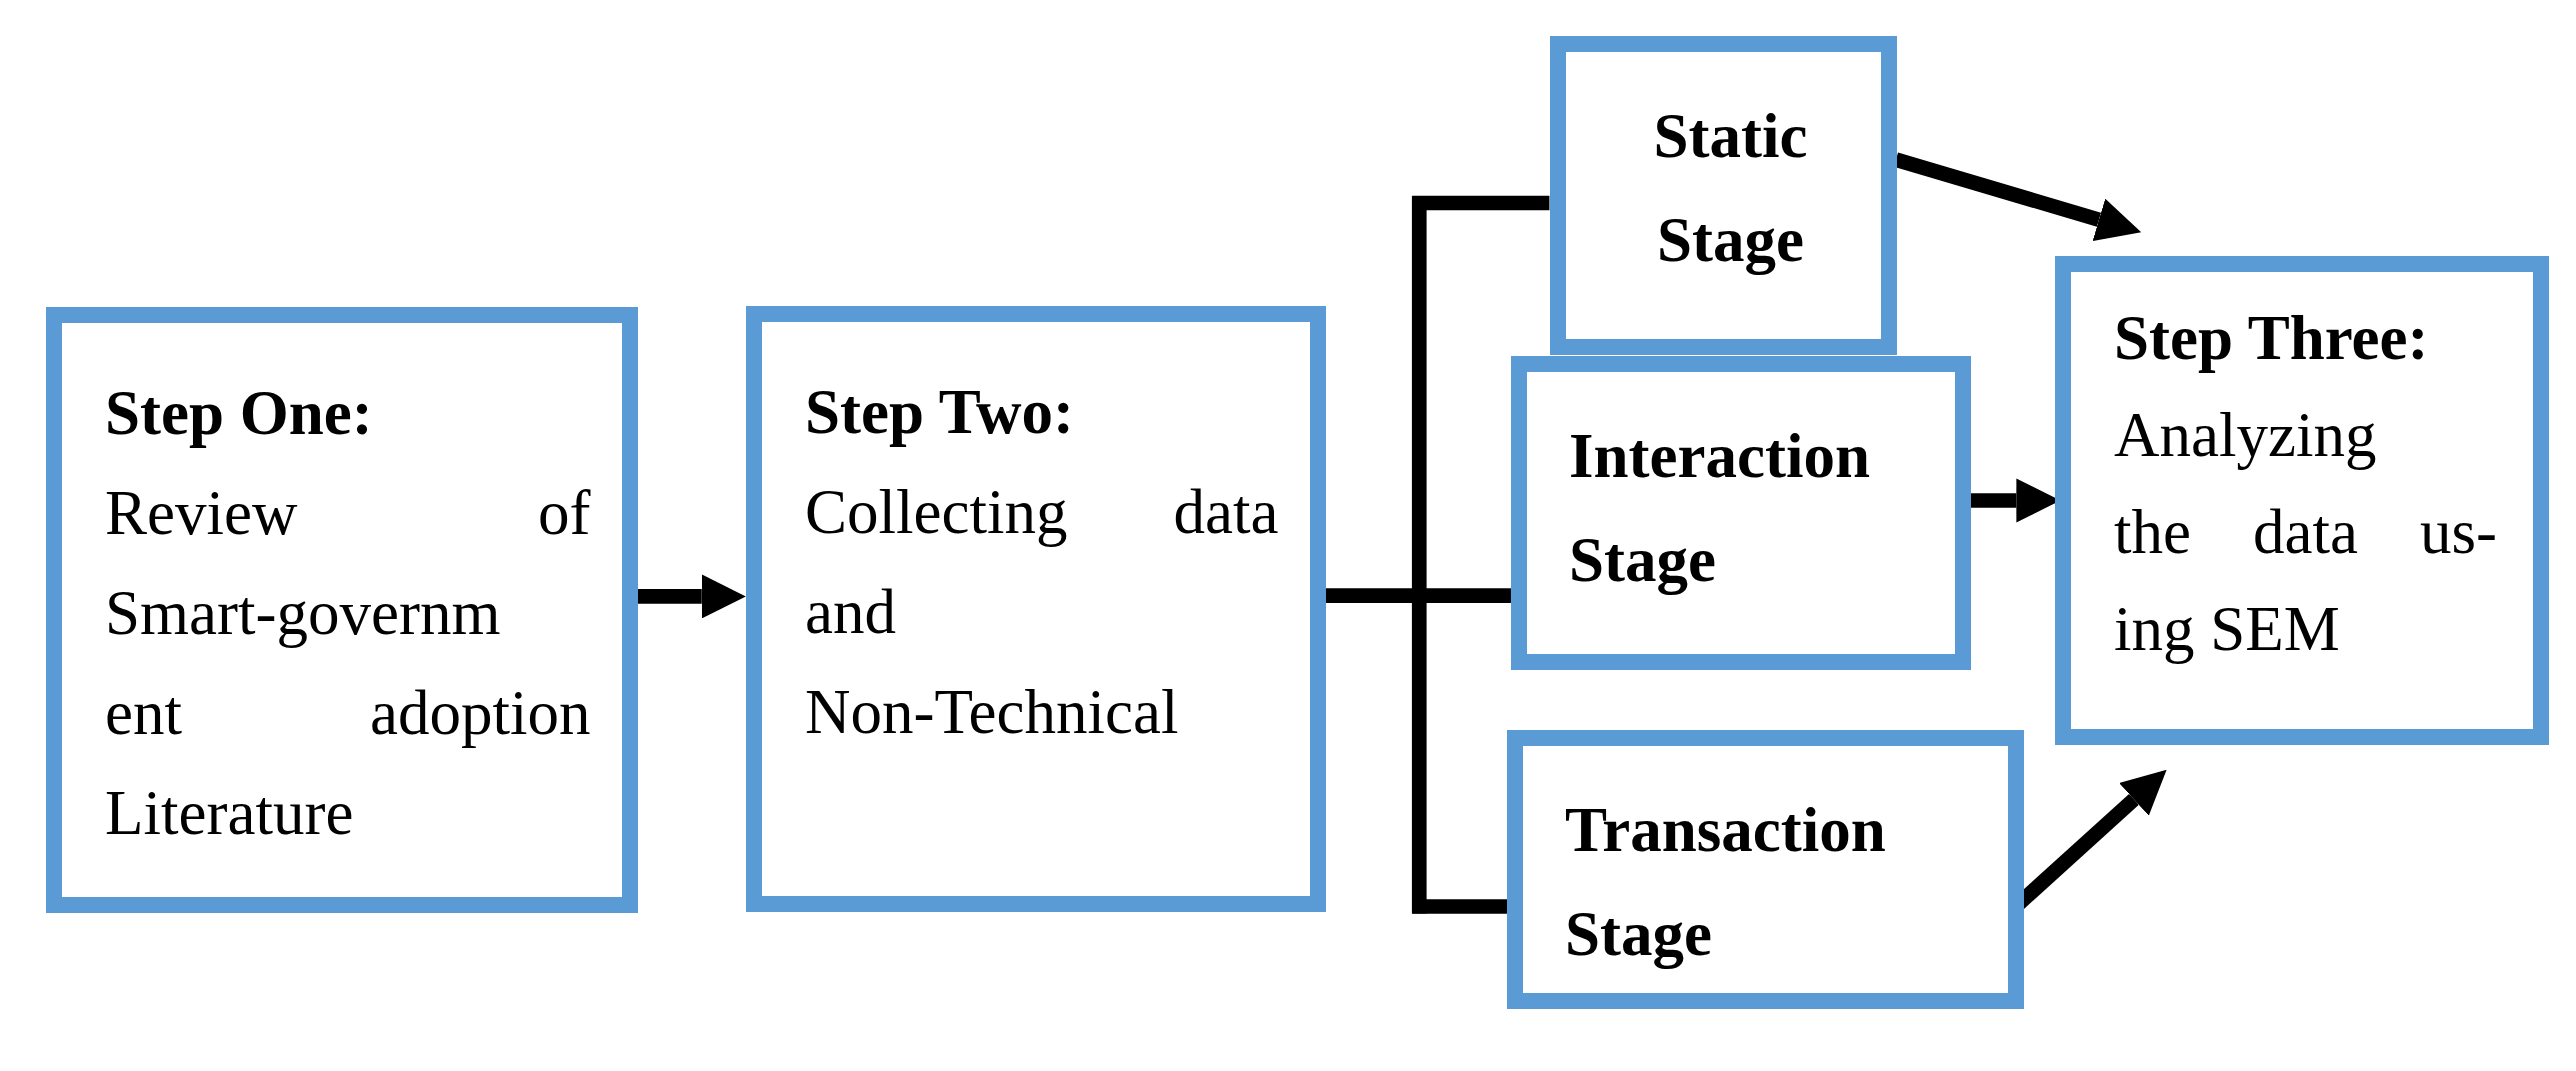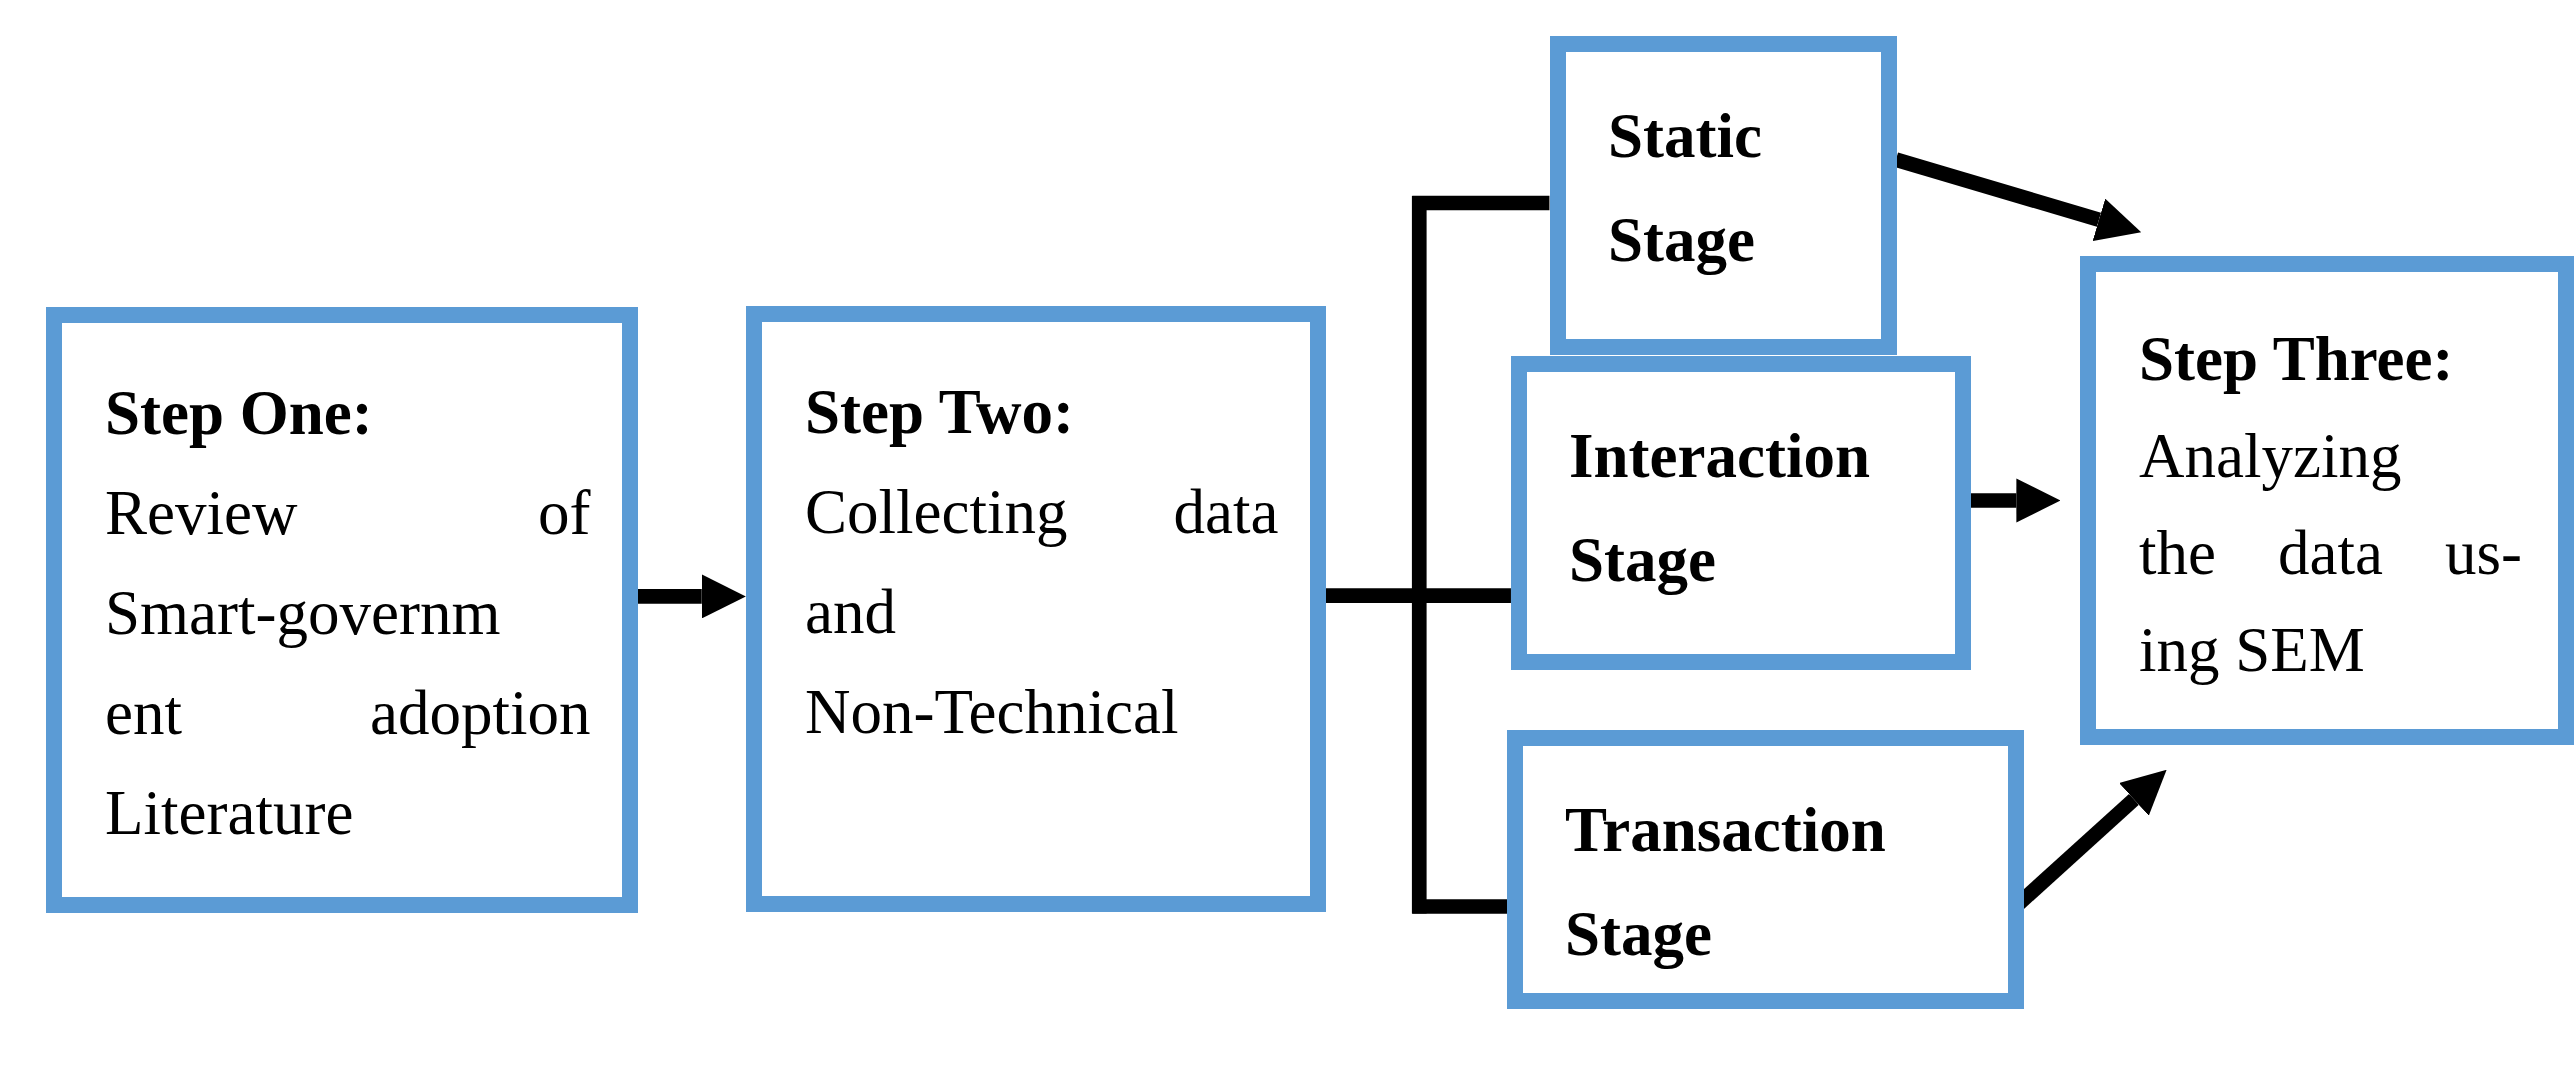--- a/index.html
+++ b/index.html
@@ -28,21 +28,21 @@
     box-sizing:border-box;
   }
   .ln{
     font-size:63px;
     line-height:100px;
     white-space:nowrap;
   }
   .bold{font-weight:bold;}
   .just{display:flex;justify-content:space-between;white-space:nowrap;}
   .step12{padding:40px 31.5px 0 43px;}
-  .step3{padding:39px 36px 0 43px;margin-left:25px;}
+  .step3{padding:18px 36px 0 43px;}
   .step3 .ln{line-height:97px;}
   .stage{padding:32px 28px 0 42px;}
   .stage .ln{font-weight:bold;line-height:104px;}
 </style>
 </head>
 <body>
 
 <div id="canvas">
 
   <svg id="connectors" viewBox="0 0 3679 1530" xmlns="http://www.w3.org/2000/svg">
@@ -92,21 +92,21 @@
     <div class="ln just">
     </div>
     <div class="ln">
       <span>and</span>
     </div>
     <div class="ln">
       <span>Non-Technical</span>
     </div>
   </div>
 
-  <div class="box stage" style="left:1550px;top:36px;width:347px;height:319px;">
+  <div class="box stage" style="left:1550px;top:36px;width:347px;height:319px;text-align:center;">
     <div class="ln">
       <span>Static</span>
     </div>
     <div class="ln">
       <span>Stage</span>
     </div>
   </div>
 
   <div class="box stage" style="left:1511px;top:356px;width:460px;height:314px;">
     <div class="ln">

